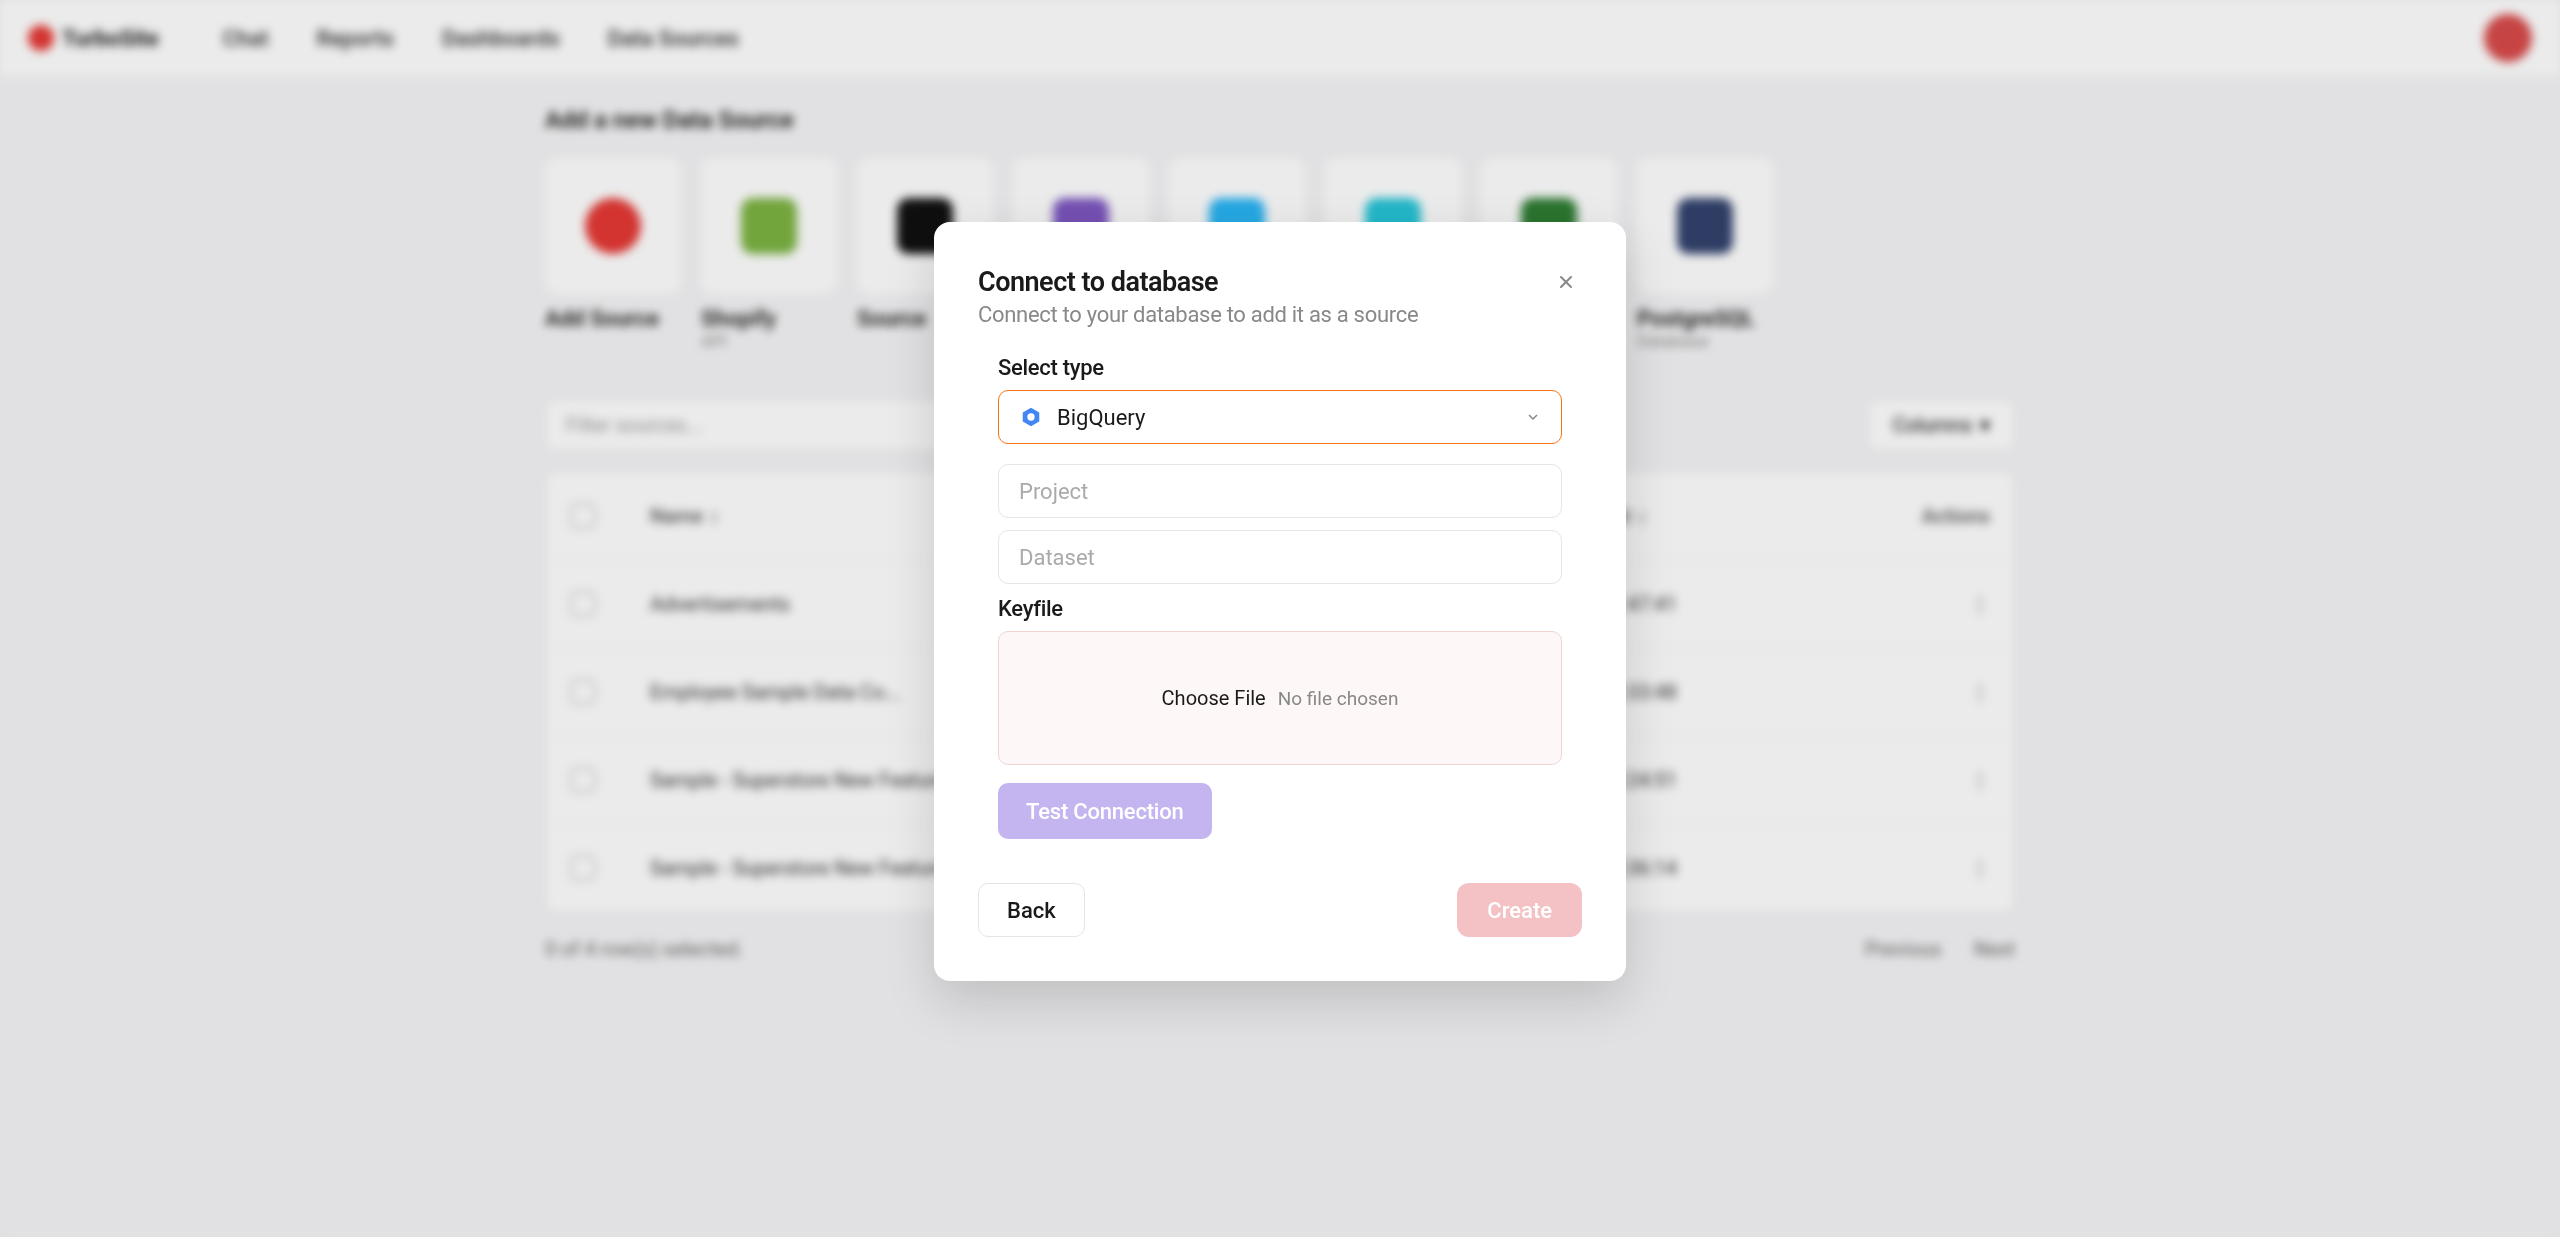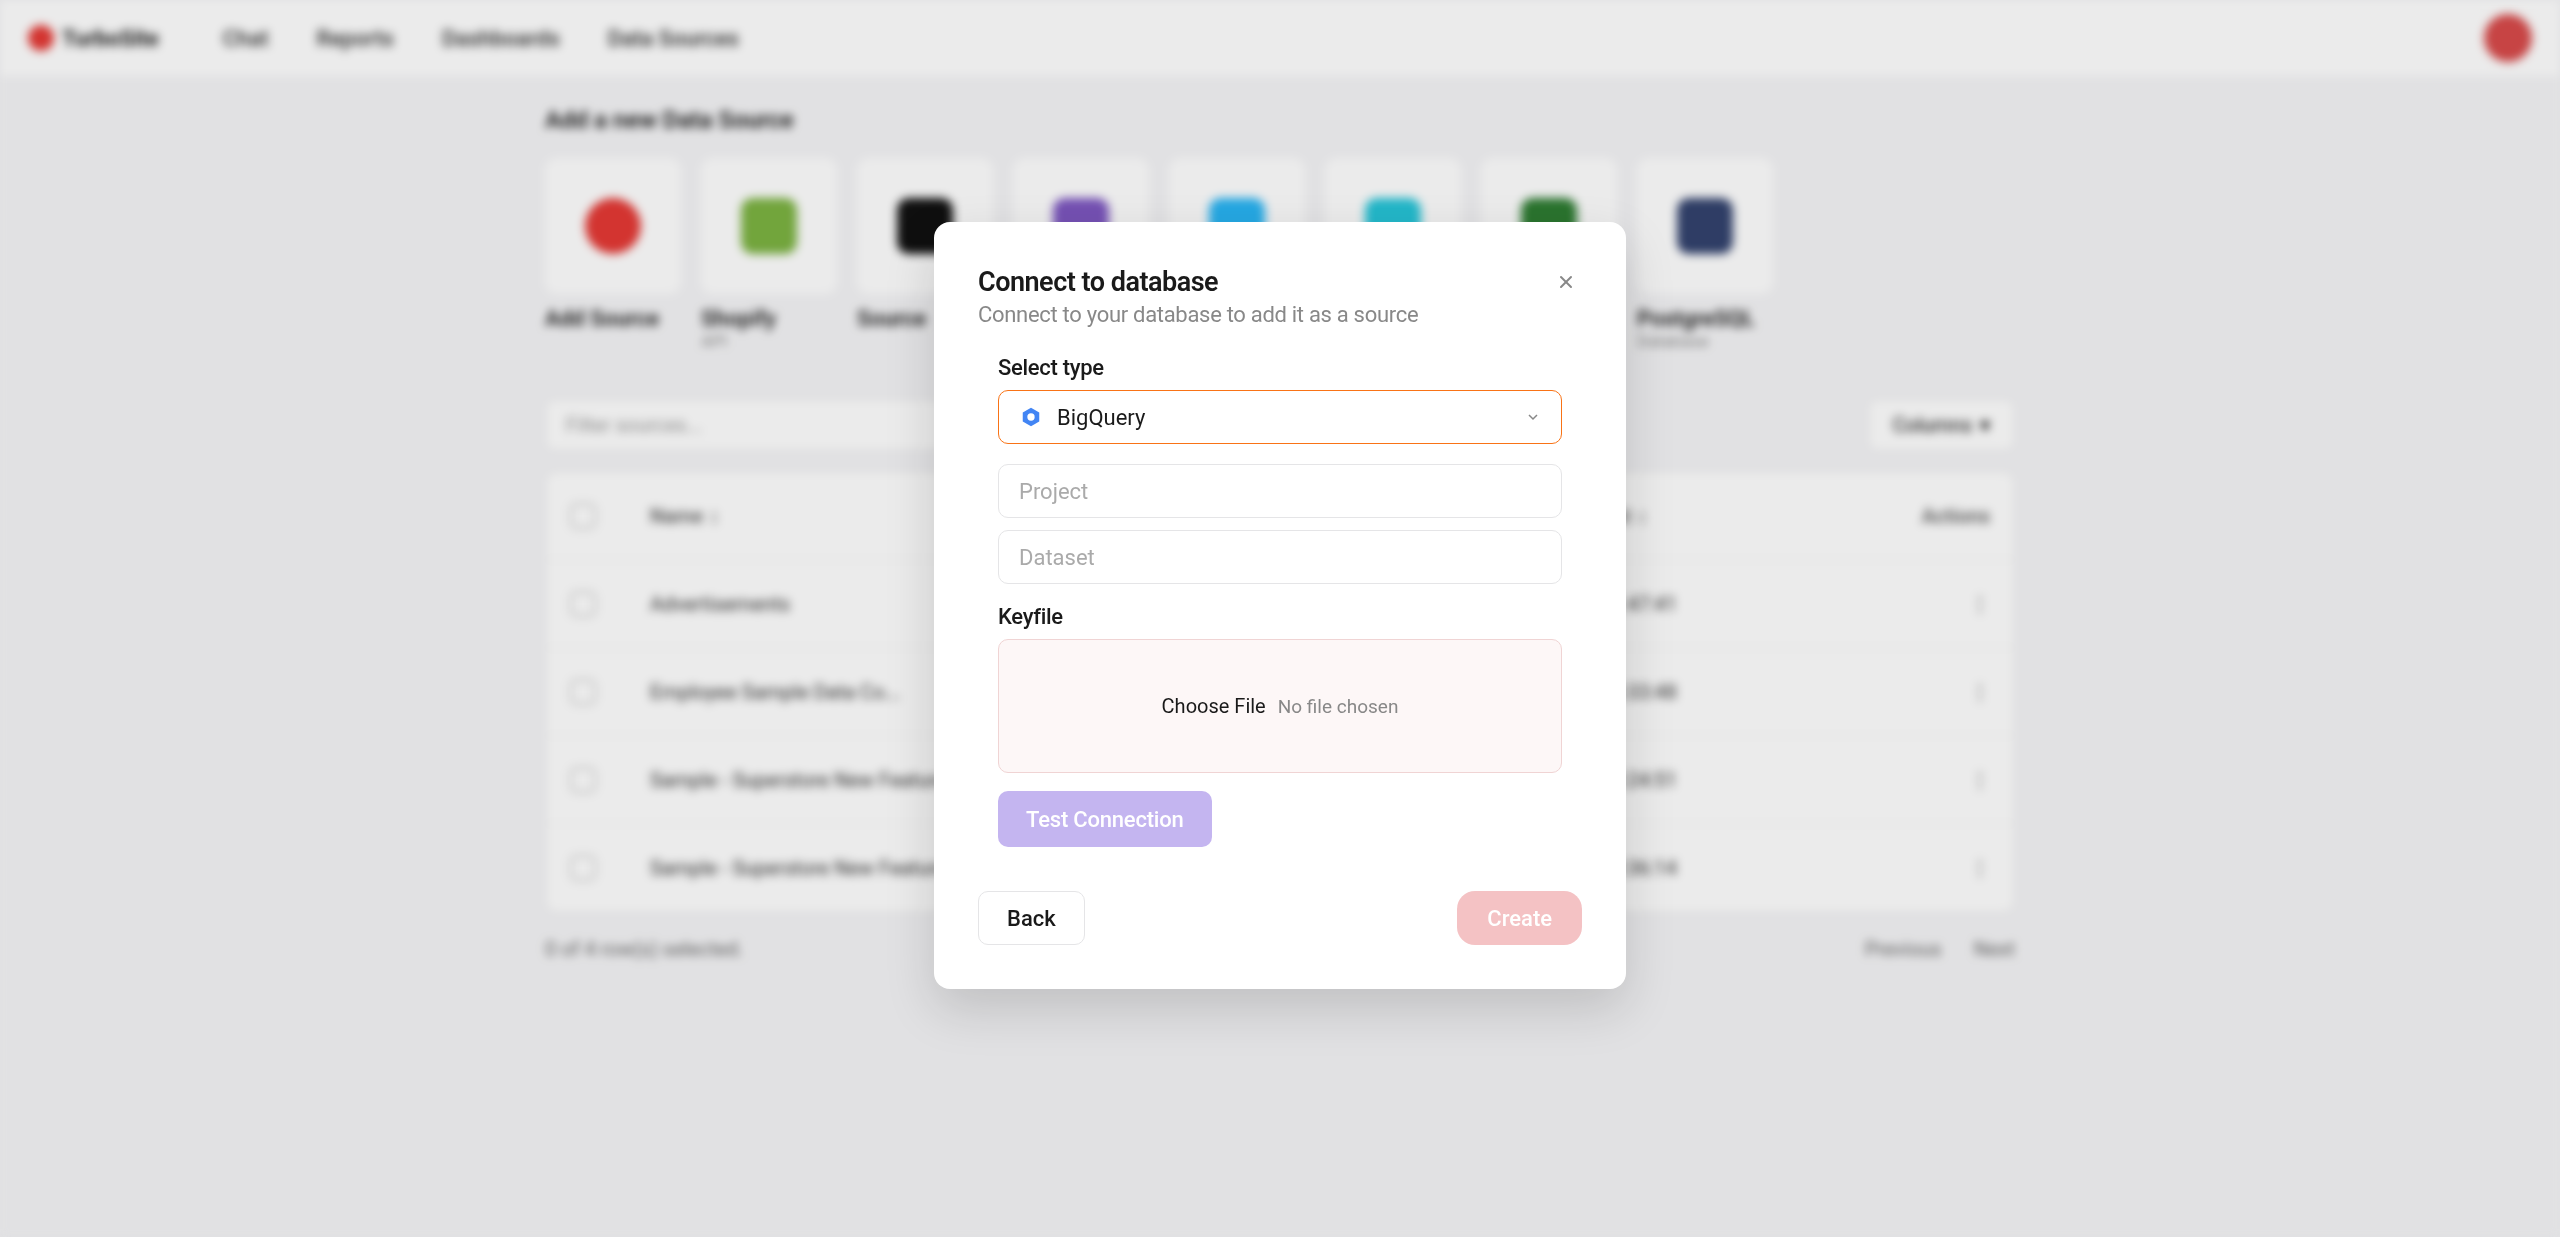--- a/index.html
+++ b/index.html
@@ -330,21 +330,21 @@
       cursor: pointer;
     }
     .create-btn {
       height: 54px;
       padding: 0 30px;
       background: #f4c2c4;
       color: #fff;
       font-size: 22px;
       font-weight: 500;
       border: none;
-      border-radius: 18px;
+      border-radius: 12px;
       cursor: pointer;
     }
     .chevron {
       color: #888;
     }
   </style>
 </head>
 <body>
 
 <div class="background-page">
@@ -527,21 +527,21 @@
         <span class="chevron">
           <svg width="16" height="16" viewBox="0 0 16 16" fill="none" stroke="currentColor" stroke-width="1.5">
             <polyline points="4,6 8,10 12,6"></polyline>
           </svg>
         </span>
       </div>
       
       <input class="text-input" type="text" placeholder="Project" style="">
       <input class="text-input" type="text" placeholder="Dataset" style="">
       
-      <label class="form-label" style="margin-top:8px">Keyfile</label>
+      <label class="form-label" style="">Keyfile</label>
       <div class="dropzone">
         <span class="choose-file">Choose File</span>
         <span class="no-file">No file chosen</span>
       </div>
       
       <button class="test-btn">Test Connection</button>
     </div>
 
     <div class="modal-footer">
       <button class="back-btn">Back</button>

